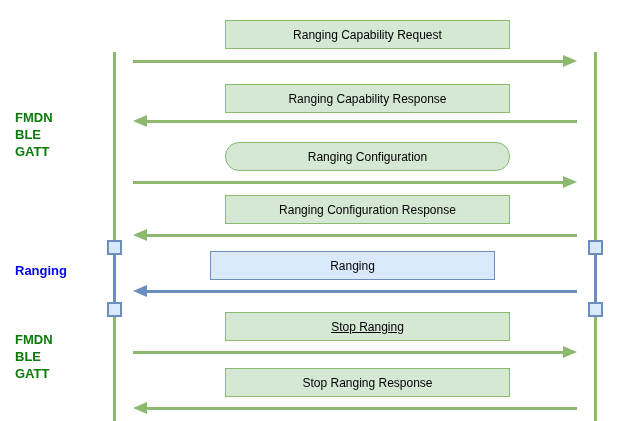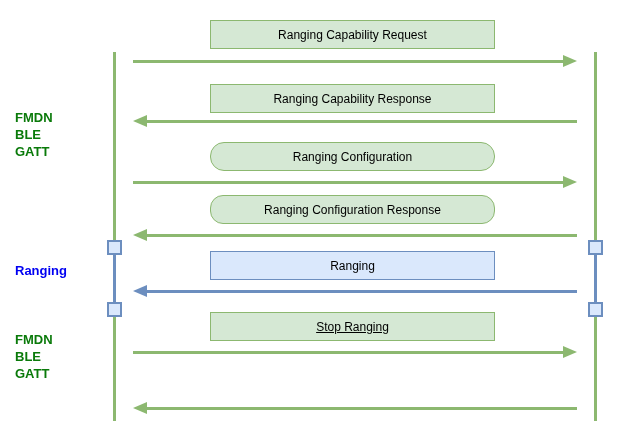--- a/index.html
+++ b/index.html
@@ -22,24 +22,24 @@
   .act-square.col-right { left:588px; }
   .act-square.row-top    { top:240px; }
   .act-square.row-bottom { top:302px; }
 
   
   .msg-box {
     position:absolute; left:210px; width:283px; height:27px;
     border:1.5px solid; display:flex; align-items:center; justify-content:center;
     font-size:12px; color:#000000; text-align:center;
   }
-  .msg-box.green { background:#d5e8d4; border-color:#8cb870; }
+  .msg-box.green { background:#d5e8d4; border-color:#8cb870;margin-left:15px; }
   .msg-box.blue  { background:#dae8fc; border-color:#6c8ebf; }
   .box-1 { top:20px; }  .box-2 { top:84px; }  .box-3 { top:142px;border-radius:14px; }
-  .box-4 { top:195px;border-radius:13px; } .box-5 { top:251px; } .box-6 { top:312px;text-decoration:underline; }
+  .box-4 { top:195px; } .box-5 { top:251px; } .box-6 { top:312px;text-decoration:underline; }
   .box-7 { top:368px; }
 
   
   .arrow { position:absolute; left:133px; width:444px; height:12px; }
   .arrow.green { color:#8cb870; }
   .arrow.blue  { color:#6c8ebf; }
   .arrow .shaft { position:absolute; top:4.5px; height:3px; background:currentColor; }
   .arrow.right .shaft { left:0; right:13px; }
   .arrow.left  .shaft { left:13px; right:0; }
   .arrow .head { position:absolute; top:0; width:0; height:0;
@@ -131,18 +131,21 @@
   </div>
 
   <div class="msg-box green box-6">
     <span>Stop Ranging</span>
   </div>
   <div class="arrow green right arr-6">
     <span class="shaft"></span>
     <span class="head"></span>
   </div>
 
+  <div class="msg-box green box-7">
+    <span>Stop Ranging Response</span>
+  </div>
   <div class="arrow green left arr-7">
     <span class="shaft"></span>
     <span class="head"></span>
   </div>
 
 </div>
 
 </body></html>

